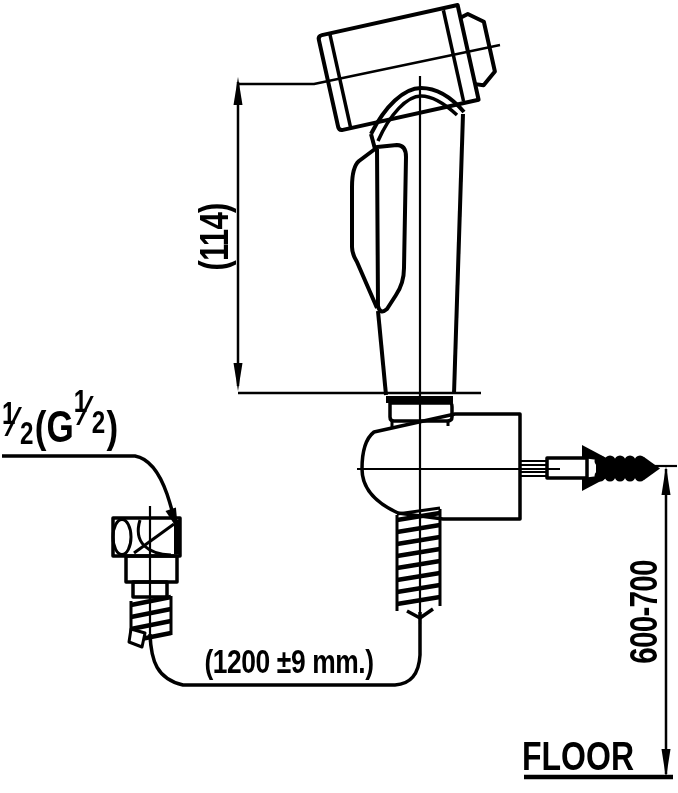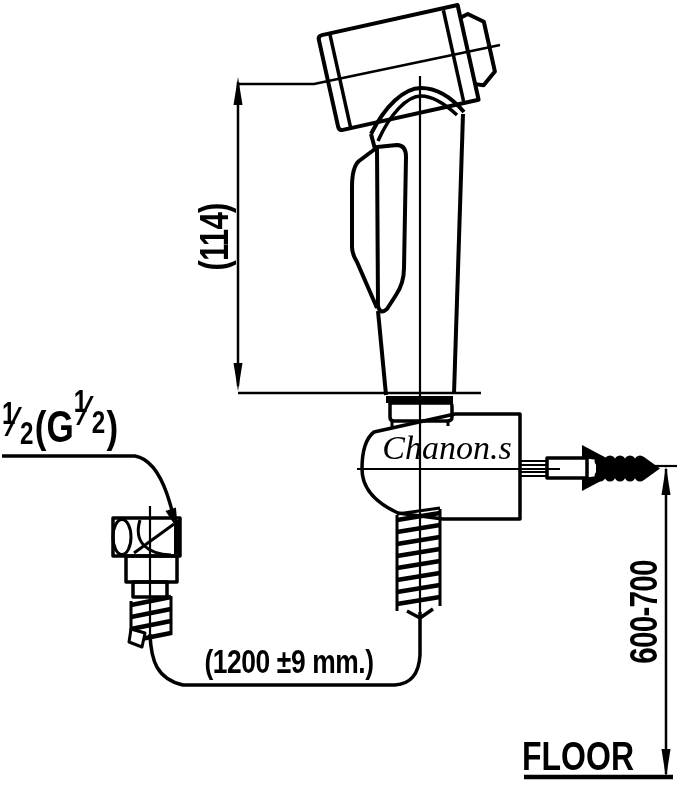--- a/index.html
+++ b/index.html
@@ -147,19 +147,18 @@
       <path d="M2 456 H135 C152 459 161 477 167 494 C170 503 172 510 174 518"></path>
       <polygon points="178,530 175.9,507.4 165.5,511" fill="#000" stroke="none"></polygon>
     </g>
   </g>
 </svg>
 
 <div class="ovl dim rot t114">(114)</div>
 <div class="ovl dim rot t600">600-700</div>
 <div class="ovl dim ctr tfloor">FLOOR</div>
 <div class="ovl dim ctr those">(1200 ±9 mm.)</div>
-<div class="ovl twm">Chanon.s</div>
 
 <div class="ovl dim tthread">
   <span class="fr"><span class="n">1</span><span class="sl">∕</span><span class="d">2</span></span><span class="big">(G</span><span class="fr fr-hi"><span class="n">1</span><span class="sl">∕</span><span class="d">2</span></span><span class="big">)</span>
 </div>
 
 </div>
 
 </body></html>

